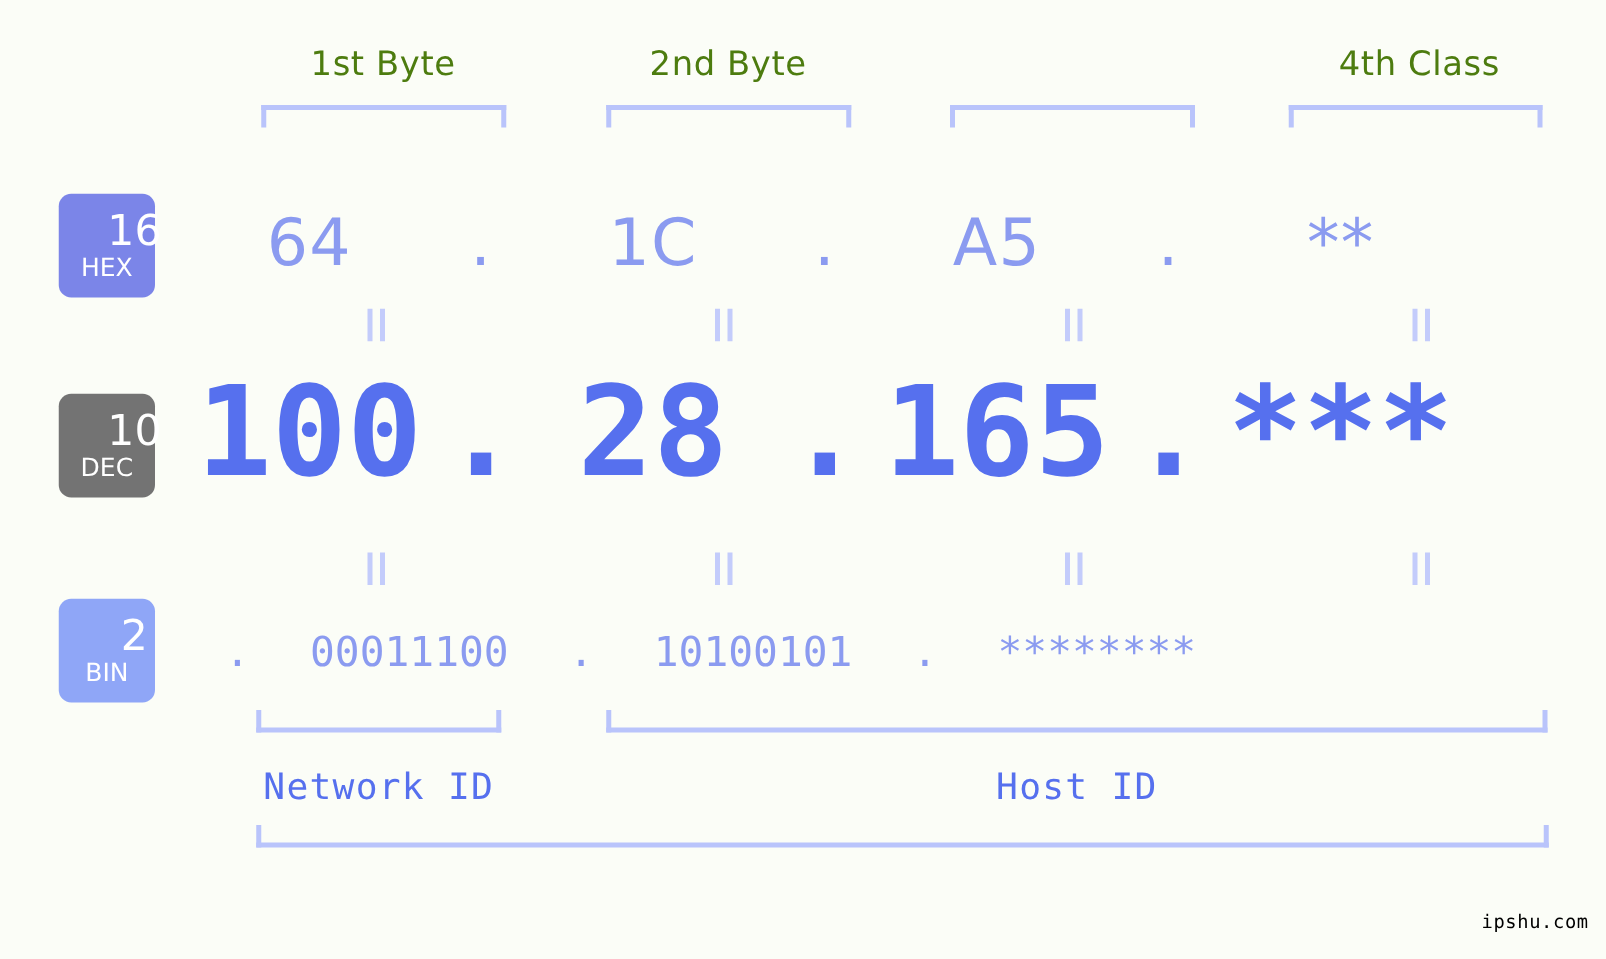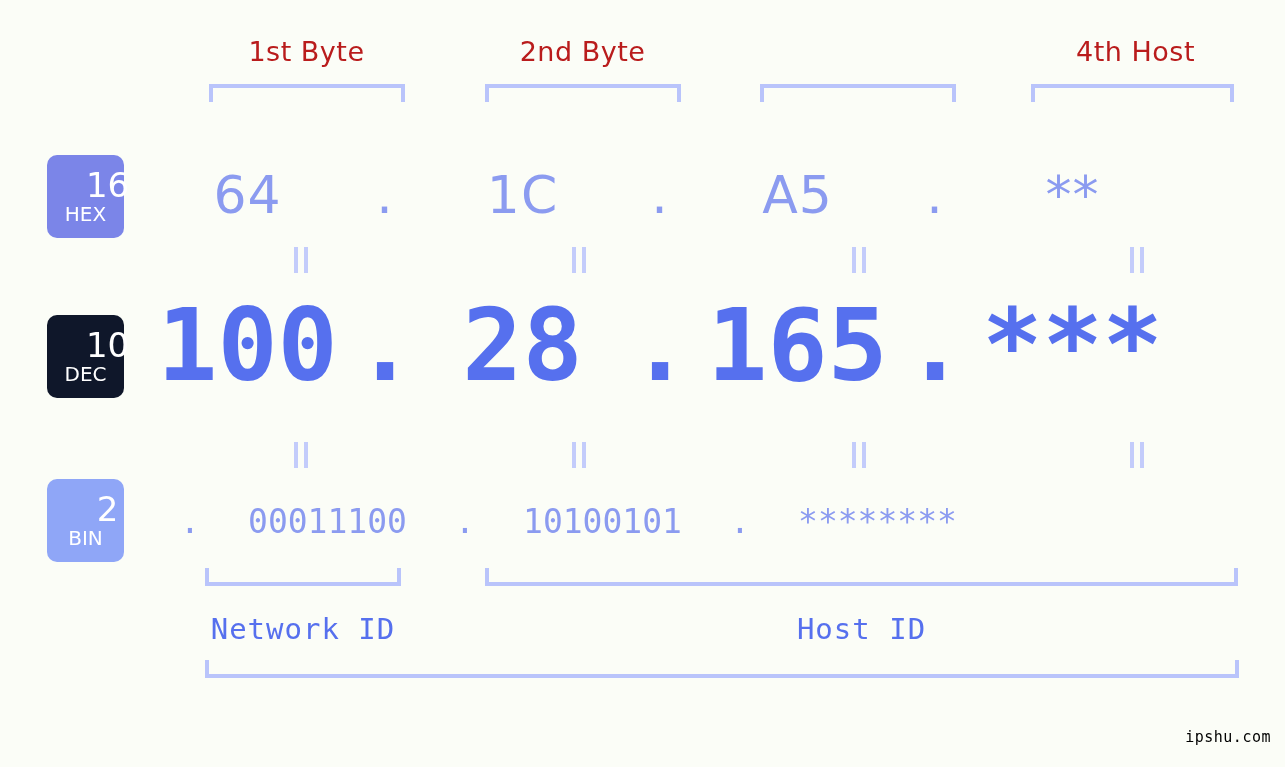--- a/index.html
+++ b/index.html
@@ -21,21 +21,21 @@
 
   
   .byte-label {
     position: absolute;
     top: 32px;
     height: 40px;
     line-height: 40px;
     text-align: center;
     font-family: "DejaVu Sans", sans-serif;
     font-size: 27px;
-    color: #b91c1c;
+    color: #4d7c0f;
     letter-spacing: 0.5px;
   }
 
   
   .bracket-top {
     position: absolute;
     height: 18px;
     border-top: 4px solid #b9c4fb;
     border-left: 4px solid #b9c4fb;
     border-right: 4px solid #b9c4fb;
@@ -69,21 +69,21 @@
     line-height: 34px;
     font-weight: 400;
     margin-left: 44px;
   }
   .badge .nm {
     font-size: 20px;
     line-height: 24px;
     font-weight: 400;
   }
   #badge-hex { top: 155px; height: 83px; background: #7b85e8; }
-  #badge-dec { top: 315px; height: 83px; background: #0f172a; }
+  #badge-dec { top: 315px; height: 83px; background: #737373; }
   #badge-bin { top: 479px; height: 83px; background: #8fa6f7; }
 
   
   .row {
     position: absolute;
     left: 150px;
     width: 1110px;
     display: flex;
     align-items: center;
   }
@@ -182,21 +182,21 @@
     letter-spacing: 0.5px;
   }
 </style>
 </head>
 <body>
 
 <div id="stage">
 
   <div class="byte-label" style="left:209px;width:195px">1st Byte</div>
   <div class="byte-label" style="left:485px;width:195px">2nd Byte</div>
-  <div class="byte-label" style="left:1038px;width:195px">4th Host</div>
+  <div class="byte-label" style="left:1038px;width:195px">4th Class</div>
 
   <div class="bracket-top" style="left:209px;top:84px;width:196px"></div>
   <div class="bracket-top" style="left:485px;top:84px;width:196px"></div>
   <div class="bracket-top" style="left:760px;top:84px;width:196px"></div>
   <div class="bracket-top" style="left:1031px;top:84px;width:203px"></div>
 
   <div class="badge" id="badge-hex">
     <span class="num">16</span>
     <span class="nm">HEX</span>
   </div>

